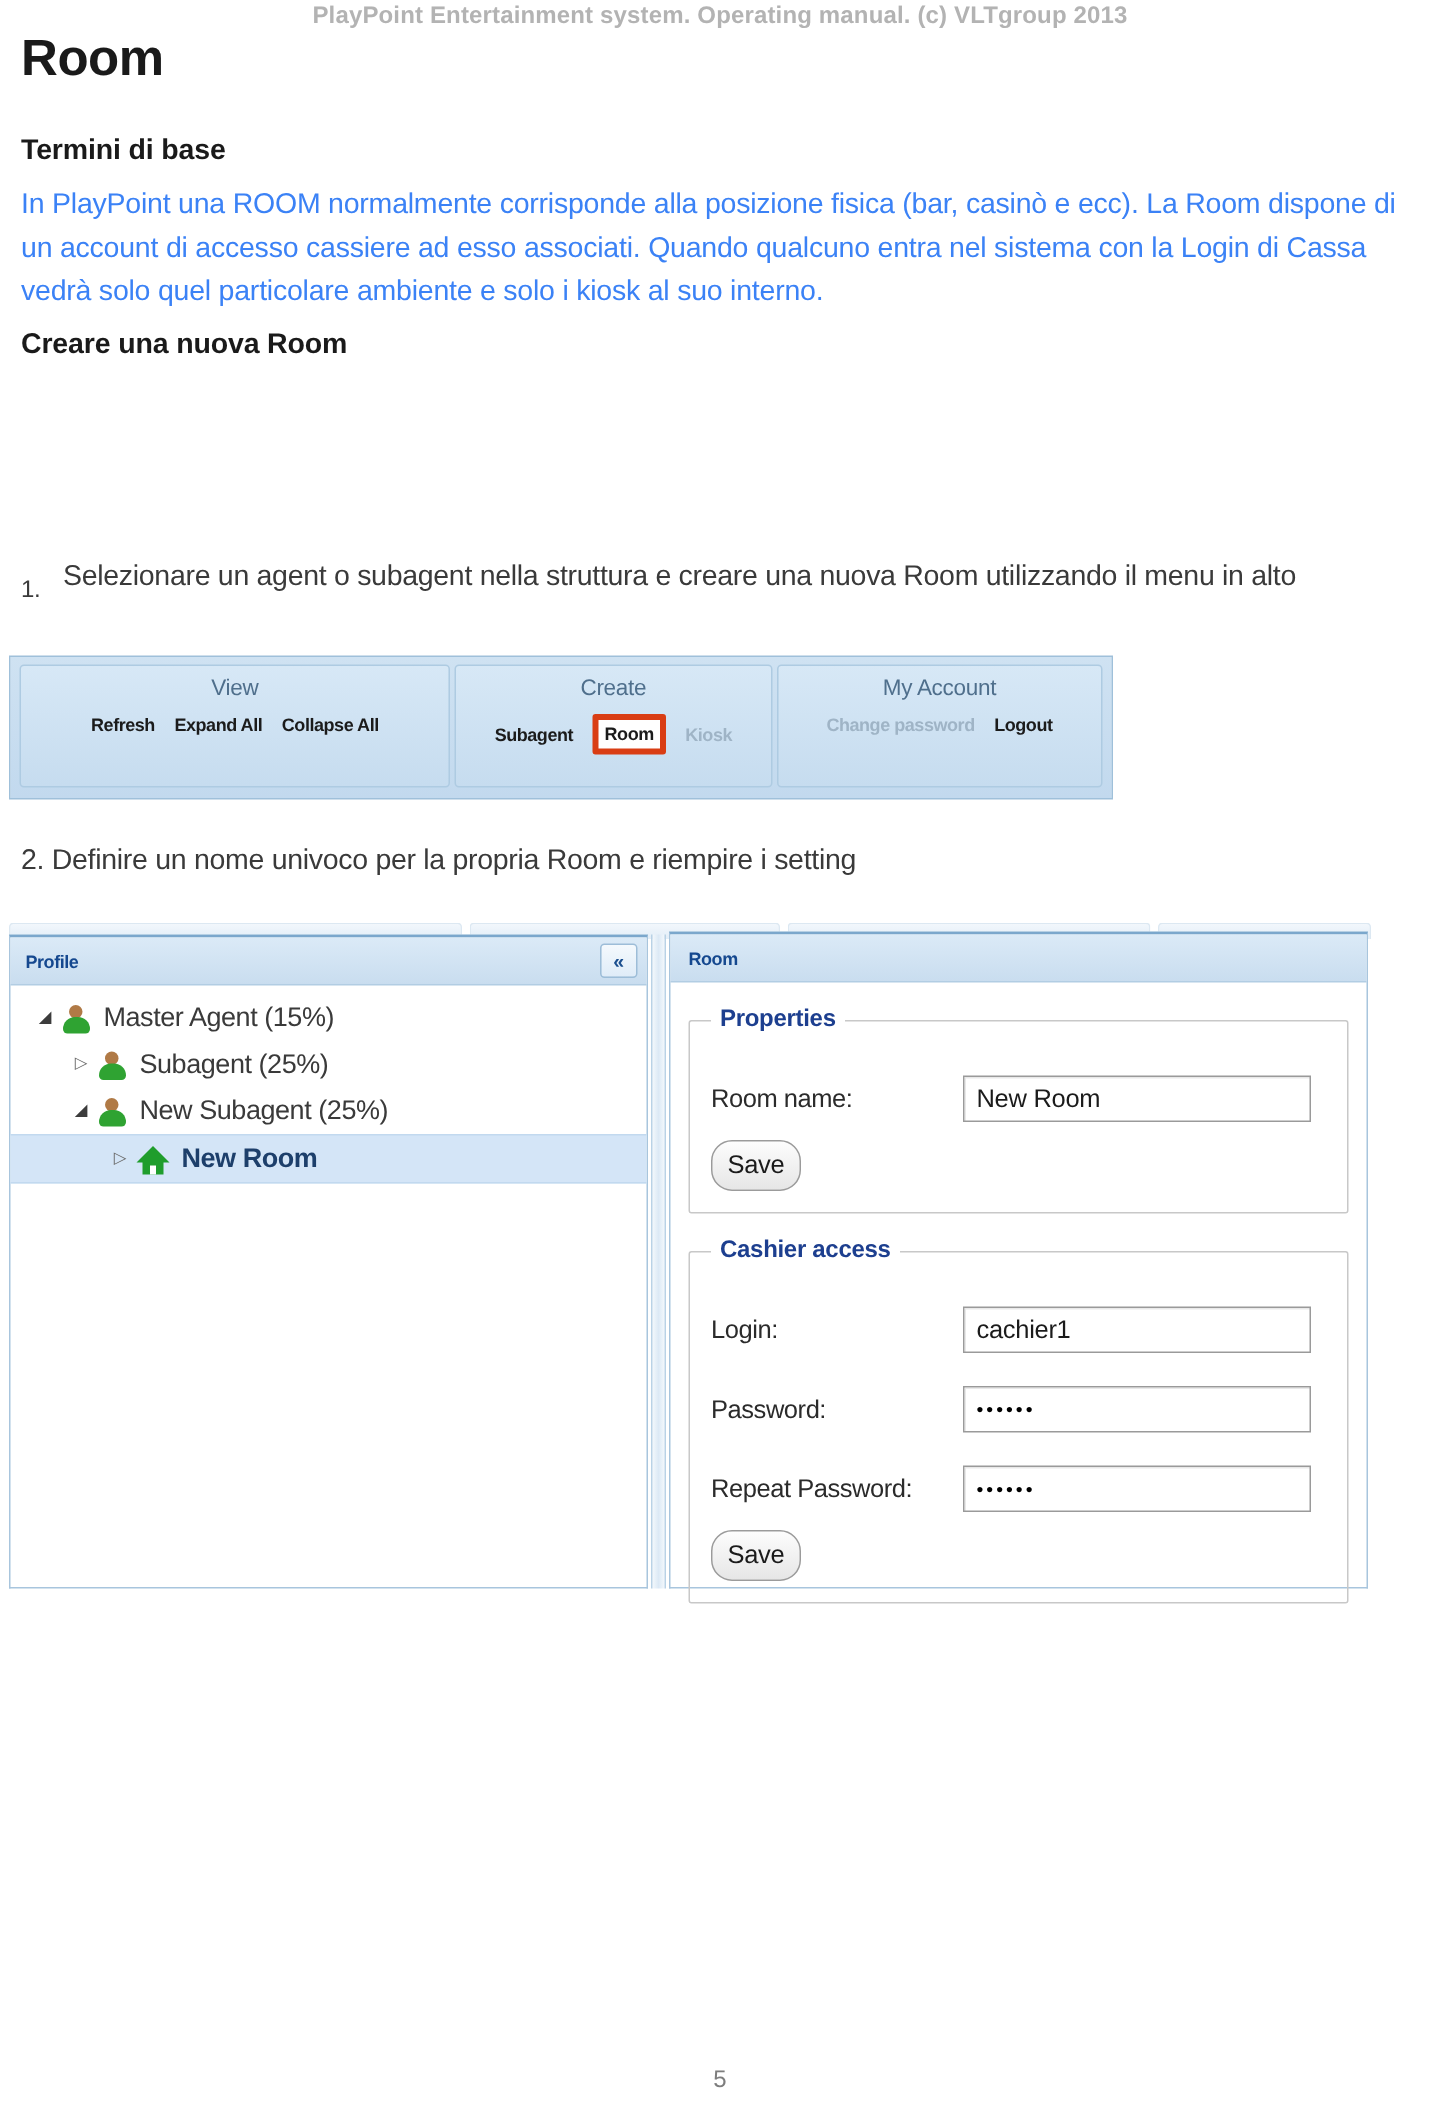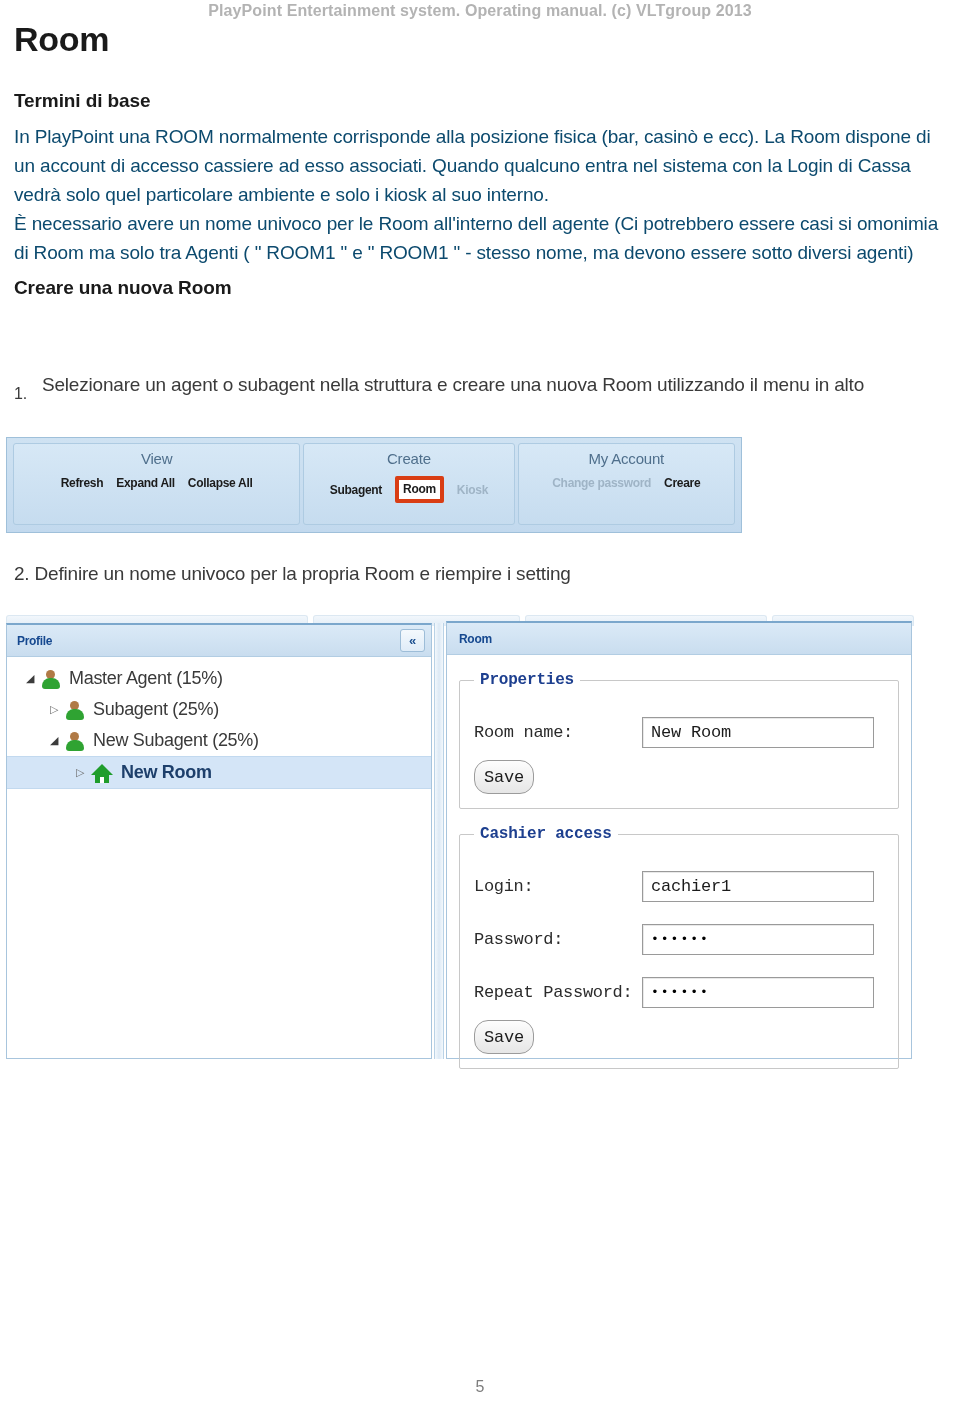--- a/index.html
+++ b/index.html
@@ -52,21 +52,21 @@
     font-size: 19px;
     font-weight: bold;
     margin: 0 0 10px 0;
     color: #1a1a1a;
     letter-spacing: -0.1px;
   }
   p.para {
     font-size: 19px;
     line-height: 29px;
     margin: 0;
-    color: #0c4a6e;
+    color: #3b82f6;
     letter-spacing: -0.15px;
   }
   .para + .para { margin-top: 0; }
   h2.section-head.second {
     margin-top: 10px;
     margin-bottom: 0;
   }
 
   
   .step1 {
@@ -330,21 +330,20 @@
     border-top: 2px solid #7ba7cc;
     box-sizing: border-box;
   }
   .panel-room .panel-head { padding-left: 12px; }
 
   fieldset.group {
     margin: 16px 12px 0 12px;
     border: 1px solid #c8c8c8;
     border-radius: 2px;
     padding: 6px 10px 14px 14px;
-    font-family: Liberation Mono, monospace;
   }
   fieldset.group legend {
     font-size: 16px;
     font-weight: bold;
     color: #1d3f8f;
     padding: 0 6px;
     letter-spacing: -0.2px;
   }
   .field-row {
     display: flex;
@@ -402,21 +401,20 @@
 </head>
 <body>
 
 <div class="running-header">PlayPoint Entertainment system. Operating manual. (c) VLTgroup 2013</div>
 
 <div class="page-title">Room</div>
 
 <div class="content">
   <h2 class="section-head">Termini di base</h2>
   <p class="para">In PlayPoint una ROOM normalmente corrisponde alla posizione fisica (bar, casinò e ecc). La Room dispone di un account di accesso cassiere ad esso associati. Quando qualcuno entra nel sistema con la Login di Cassa vedrà solo quel particolare ambiente e solo i kiosk al suo interno.</p>
-  <p class="para">È necessario avere un nome univoco per le Room all'interno dell agente (Ci potrebbero essere casi si omonimia di Room ma solo tra Agenti ( " ROOM1 " e " ROOM1 " - stesso nome, ma devono essere sotto diversi agenti)</p>
   <h2 class="section-head second">Creare una nuova Room</h2>
 </div>
 
 <div class="step1">
   <span class="num">1.</span>
   <span class="txt">Selezionare un agent o subagent nella struttura e creare una nuova Room utilizzando il menu in alto</span>
 </div>
 
 <div class="shot-toolbar">
 
@@ -435,21 +433,21 @@
       <span class="tb-item">Subagent</span>
       <span class="tb-item highlight">Room</span>
       <span class="tb-item disabled">Kiosk</span>
     </div>
   </div>
 
   <div class="tb-group account">
     <div class="tb-title">My Account</div>
     <div class="tb-items">
       <span class="tb-item disabled">Change password</span>
-      <span class="tb-item">Creare</span>
+      <span class="tb-item">Logout</span>
     </div>
   </div>
 
 </div>
 
 <div class="step2">2. Definire un nome univoco per la propria Room e riempire i setting</div>
 
 <div class="shot-app">
 
   <div class="app-tabstrip">

